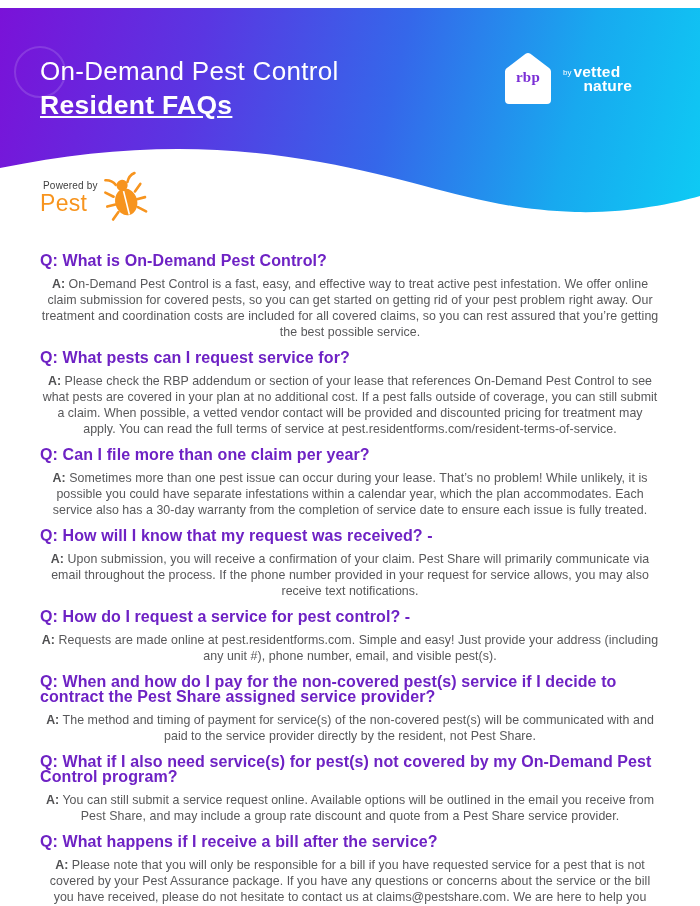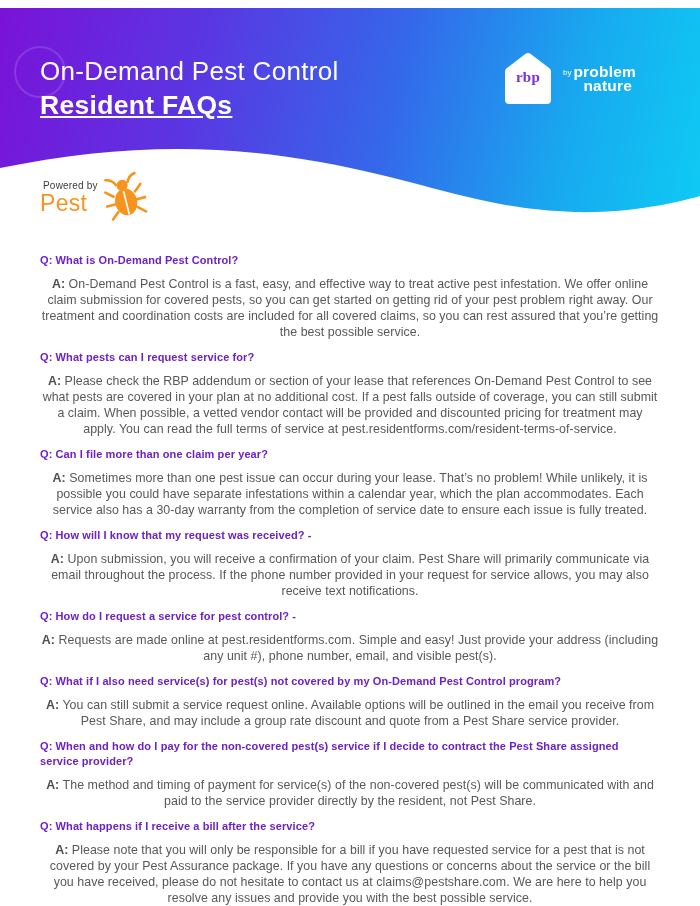--- a/index.html
+++ b/index.html
@@ -40,21 +40,21 @@
   .powered-label { font-size:10px; color:#3c3c3c; margin-left:3px; letter-spacing:0.2px; }
   .pest-word { font-size:23px; font-weight:400; color:#f7941e; line-height:21px; letter-spacing:0.3px; margin-top:2px; }
   .share-word { font-size:23px; font-weight:700; color:#f7941e; line-height:21px; letter-spacing:0.3px; margin-left:17px; }
   .tm { font-size:8px; vertical-align:super; }
   .bug { position:absolute; left:64px; top:-7px; transform:rotate(-14deg); }
 
   
   .content { position:absolute; left:40px; top:253px; width:620px; }
   .faq + .faq { margin-top:10px; }
   .q {
-    margin:0; font-size:11px; font-weight:700; line-height:15px;
+    margin:0; font-size:16px; font-weight:700; line-height:15px;
     color:#6e22c4; letter-spacing:0.1px;
   }
   .a {
     margin:8px 0 0 0; font-size:12.4px; line-height:16px;
     color:#58585a; letter-spacing:0.05px;text-align:center;
   }
   .a-label { font-weight:700; color:#4f4f51; }
 </style>
 </head>
 <body>
@@ -73,21 +73,21 @@
       <div class="rbp-badge">
         <svg width="52" height="58" viewBox="0 0 52 58">
           <rect x="9" y="12" width="34" height="34" rx="6" transform="rotate(45 26 29)" fill="#3bcbd8"></rect>
           <path d="M26 5 L45 19.5 L45 48 L7 48 L7 19.5 Z" fill="#ffffff" stroke="#ffffff" stroke-width="8" stroke-linejoin="round"></path>
         </svg>
         <div class="rbp-abbr">rbp</div>
       </div>
       <div class="sn-group">
         <span class="sn-by">by</span>
         <span class="sn-stack">
-          <span class="sn-line1">problem</span><br>
+          <span class="sn-line1">vetted</span><br>
           <span class="sn-line2">nature</span>
         </span>
       </div>
     </div>
 
     <svg class="wave" viewBox="0 0 700 82" preserveAspectRatio="none">
       <path d="M0,30 C110,8 210,4 320,24 C430,44 480,71 575,74 C625,75.5 672,66 700,58 L700,82 L0,82 Z" fill="#ffffff"></path>
     </svg>
   </div>
 
@@ -132,27 +132,27 @@
       <h2 class="q">Q: How will I know that my request was received? -</h2>
       <p class="a"><span class="a-label">A:</span> <span>Upon submission, you will receive a confirmation of your claim. Pest Share will primarily communicate via email throughout the process. If the phone number provided in your request for service allows, you may also receive text notifications.</span></p>
     </section>
 
     <section class="faq">
       <h2 class="q">Q: How do I request a service for pest control? -</h2>
       <p class="a"><span class="a-label">A:</span> <span>Requests are made online at pest.residentforms.com. Simple and easy! Just provide your address (including any unit #), phone number, email, and visible pest(s).</span></p>
     </section>
 
     <section class="faq">
-      <h2 class="q">Q: What if I also need service(s) for pest(s) not covered by my On-Demand Pest Control program?</h2>
-      <p class="a"><span class="a-label">A:</span> <span>You can still submit a service request online. Available options will be outlined in the email you receive from Pest Share, and may include a group rate discount and quote from a Pest Share service provider.</span></p>
+      <h2 class="q">Q: When and how do I pay for the non-covered pest(s) service if I decide to contract the Pest Share assigned service provider?</h2>
+      <p class="a"><span class="a-label">A:</span> <span>The method and timing of payment for service(s) of the non-covered pest(s) will be communicated with and paid to the service provider directly by the resident, not Pest Share.</span></p>
     </section>
 
     <section class="faq">
-      <h2 class="q">Q: When and how do I pay for the non-covered pest(s) service if I decide to contract the Pest Share assigned service provider?</h2>
-      <p class="a"><span class="a-label">A:</span> <span>The method and timing of payment for service(s) of the non-covered pest(s) will be communicated with and paid to the service provider directly by the resident, not Pest Share.</span></p>
+      <h2 class="q">Q: What if I also need service(s) for pest(s) not covered by my On-Demand Pest Control program?</h2>
+      <p class="a"><span class="a-label">A:</span> <span>You can still submit a service request online. Available options will be outlined in the email you receive from Pest Share, and may include a group rate discount and quote from a Pest Share service provider.</span></p>
     </section>
 
     <section class="faq">
       <h2 class="q">Q: What happens if I receive a bill after the service?</h2>
       <p class="a"><span class="a-label">A:</span> <span>Please note that you will only be responsible for a bill if you have requested service for a pest that is not covered by your Pest Assurance package. If you have any questions or concerns about the service or the bill you have received, please do not hesitate to contact us at claims@pestshare.com. We are here to help you resolve any issues and provide you with the best possible service.</span></p>
     </section>
 
   </div>
 </div>
 

